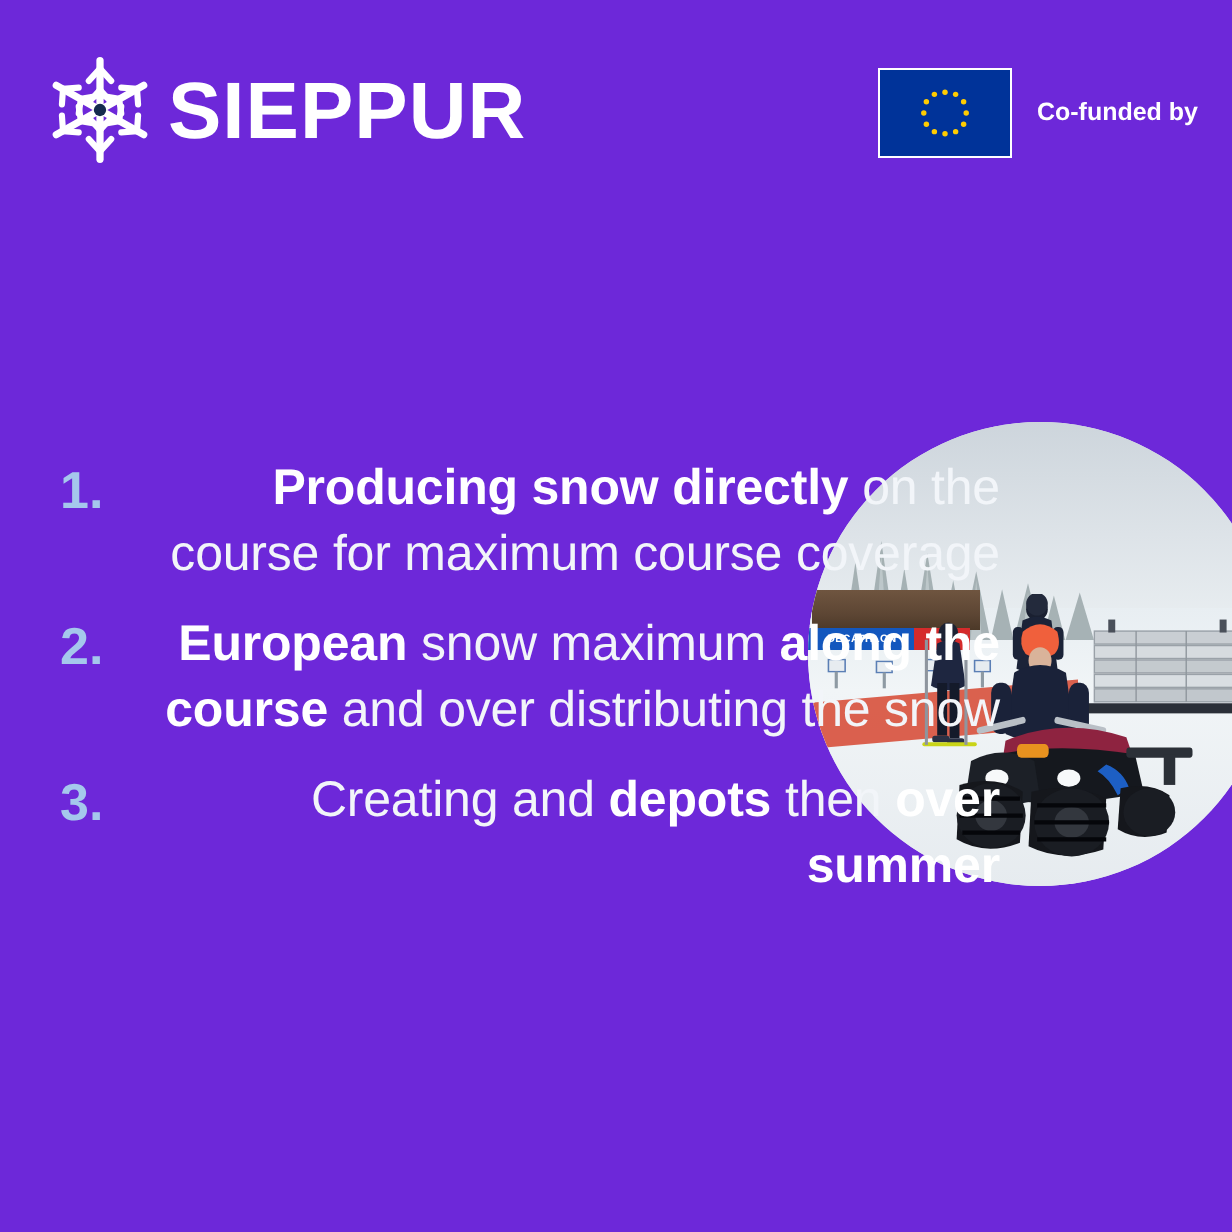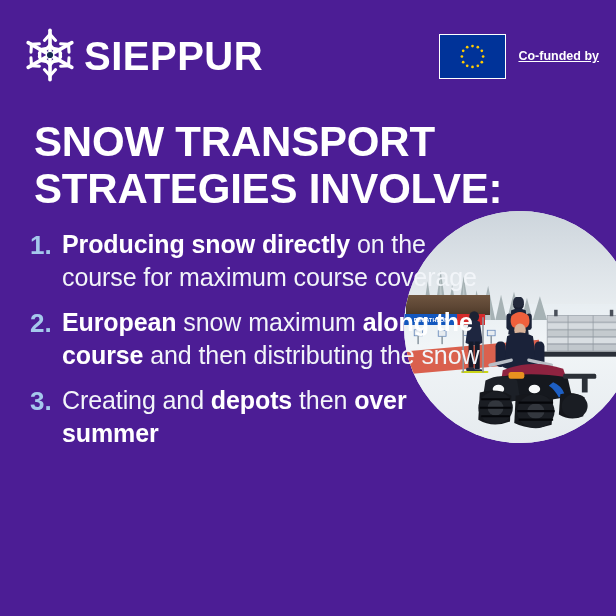--- a/index.html
+++ b/index.html
@@ -12,21 +12,21 @@
 
   body {
     font-family: "Liberation Sans", sans-serif;
     background: #152a4e;
     position: relative;
   }
 
   .poster {
     position: absolute;
     inset: 0;
-    background: #4c1d95;
+    background: #6d28d9;
     overflow: hidden;
   }
 
   
   .header {
     position: absolute;
     top: 0; left: 0; right: 0;
     height: 110px;
   }
 
@@ -88,21 +88,20 @@
 
   .eu-flag svg { display: block; width: 100%; height: 100%; }
 
   .eu-label {
     margin-left: 12px;
     font-size: 12.5px;
     font-weight: bold;
     color: #ffffff;
     line-height: 1.38;
     white-space: nowrap;
-    text-decoration: underline;
   }
 
   
   .headline {
     position: absolute;
     left: 34px;
     top: 118px;
     width: 520px;
     font-size: 42px;
     font-weight: bold;
@@ -214,20 +213,21 @@
     padding-top: 1px;
   }
 
   .item-text {
     flex: 1;
     font-size: 25px;
     color: #f2f5f9;
     line-height: 1.3;
     font-weight: normal;
     letter-spacing: -0.1px;
+    text-align: right;
   }
 
   .item-text b { font-weight: bold; color: #ffffff; }
 
   #item-1 .item-text { width: 360px; }
   #item-2 .item-text { width: 400px; }
   #item-3 .item-text { width: 452px; }
 </style>
 </head>
 <body>
@@ -303,24 +303,20 @@
             <circle cx="37.6" cy="17.0" r="1.9"></circle>
           </g>
         </svg>
       </span>
       <span class="eu-label">
         <span>Co-funded by</span><br>
       </span>
     </div>
   </div>
 
-  <h1 class="headline">
-    <span class="hl-line">SNOW TRANSPORT</span>
-    <span class="hl-line">STRATEGIES INVOLVE:</span>
-  </h1>
 
   <div class="photo-circle">
     <div class="photo-inner">
       <div class="ph-sky"></div>
       <div class="ph-snow"></div>
 
       <div class="ph-trees">
         <svg viewBox="0 0 200 80" preserveAspectRatio="none" aria-hidden="true">
           <g fill="#9aa7aa" opacity=".85">
             <polygon points="18,80 26,28 34,80"></polygon>
@@ -475,21 +471,21 @@
     <li class="list-item" id="item-1">
       <span class="item-num">1.</span>
       <span class="item-text">
         <b>Producing snow directly</b><span> on the course for maximum course coverage</span>
       </span>
     </li>
 
     <li class="list-item" id="item-2">
       <span class="item-num">2.</span>
       <span class="item-text">
-        <b>European</b><span> snow maximum </span><b>along the course</b><span> and then distributing the snow</span>
+        <b>European</b><span> snow maximum </span><b>along the course</b><span> and over distributing the snow</span>
       </span>
     </li>
 
     <li class="list-item" id="item-3">
       <span class="item-num">3.</span>
       <span class="item-text">
         <span>Creating and </span><b>depots</b><span> then </span><b>over summer</b>
       </span>
     </li>
 

